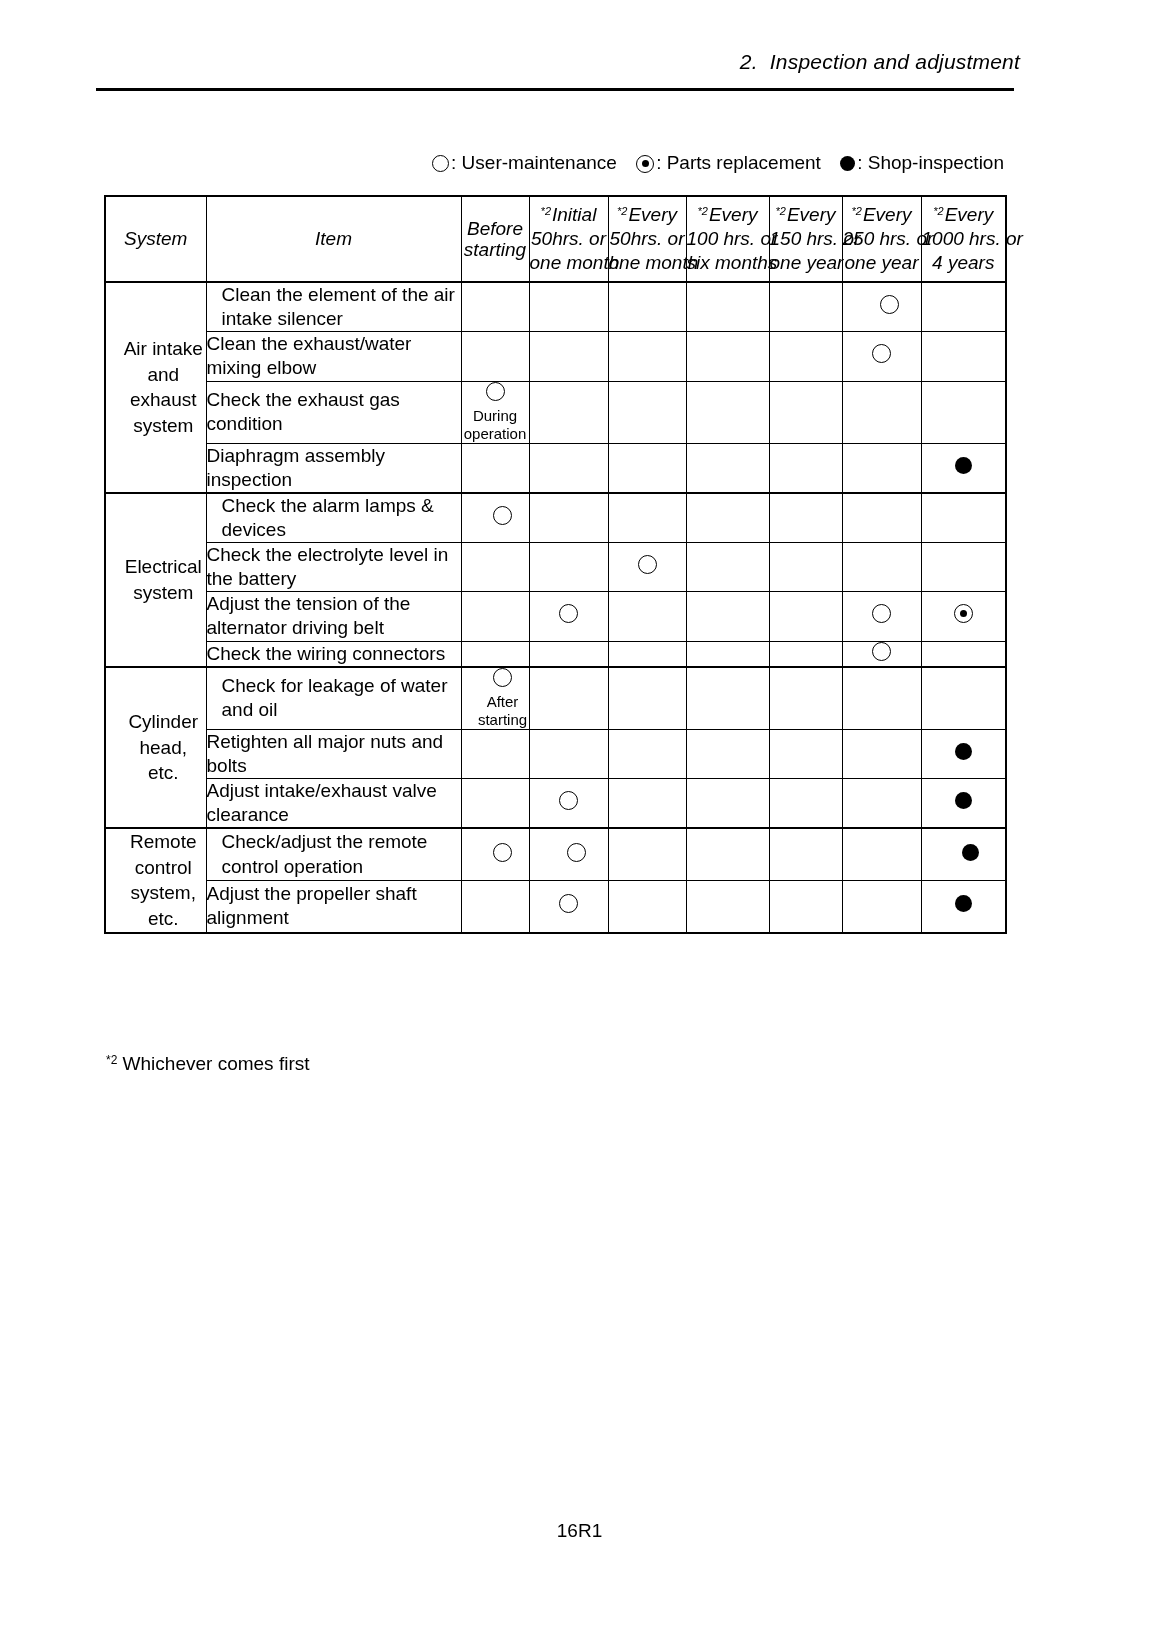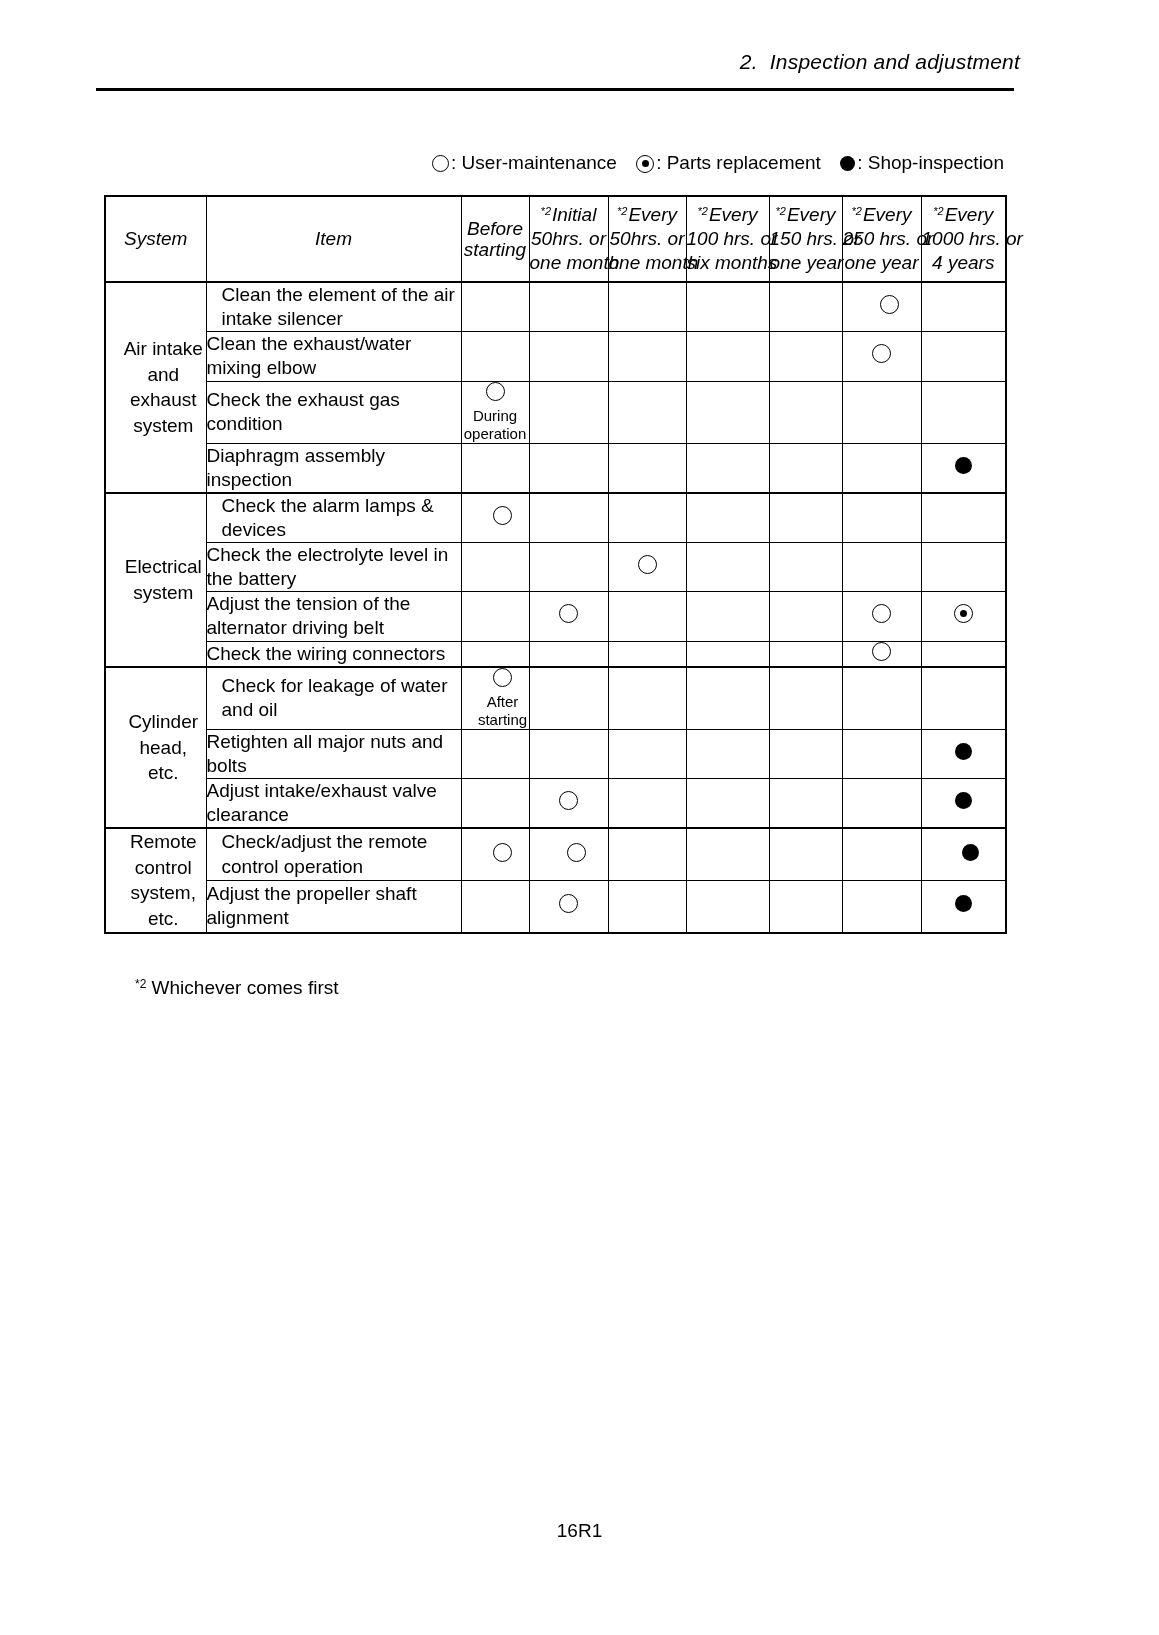--- a/index.html
+++ b/index.html
@@ -186,23 +186,22 @@
     font-size: 15px;
     line-height: 1.2;
     margin-top: 1px;
     white-space: nowrap;
   }
 
   
   .footnote {
     position: absolute;
     left: 106px;
-    top: 976px;
-    font-size: 19px;
-    margin-left: 29px;
+    top: 1052px;
+    font-size: 19px;
   }
   .footnote .sup {
     font-size: 12px;
     vertical-align: super;
     position: relative;
     top: 1px;
   }
 
   
   .page-footer {

